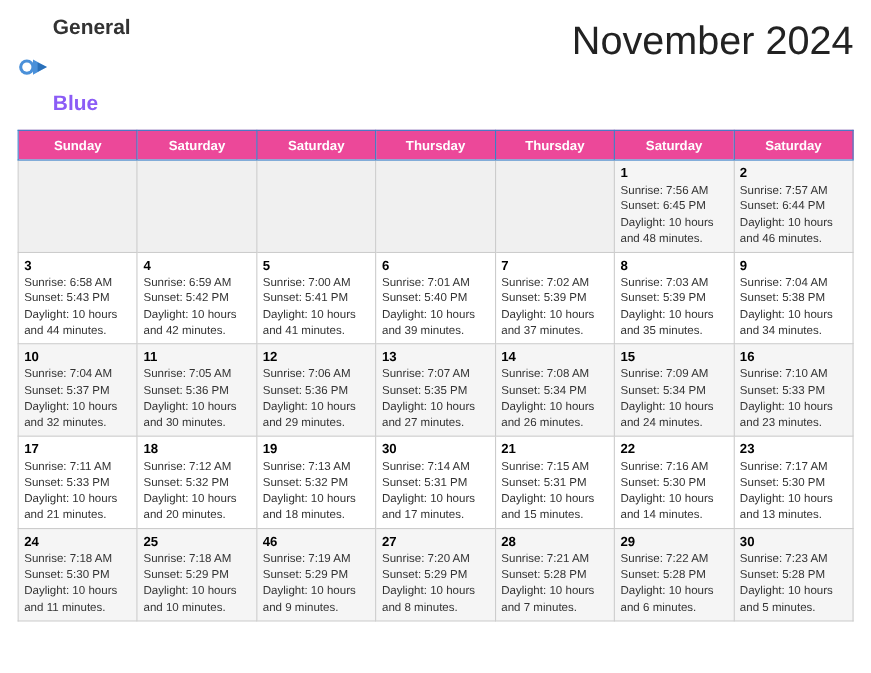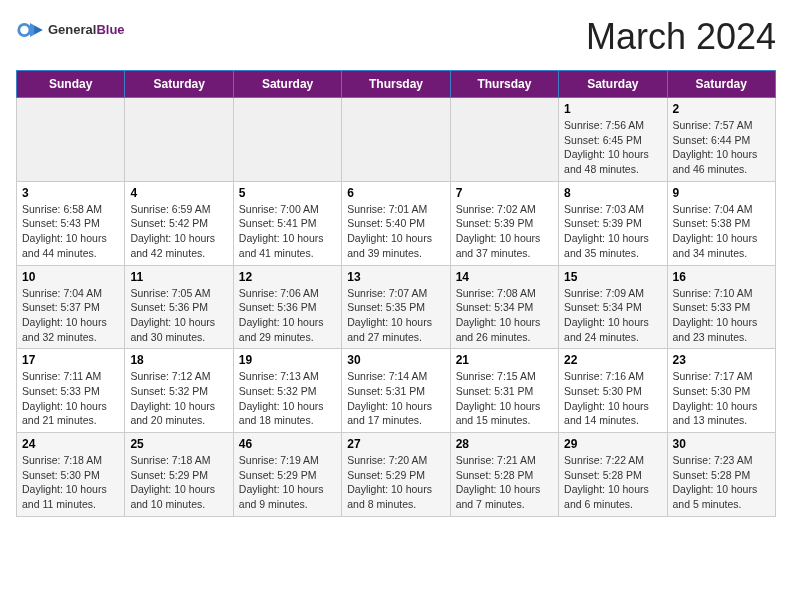--- a/index.html
+++ b/index.html
@@ -15,27 +15,28 @@
       justify-content: space-between;
       align-items: flex-start;
       margin-bottom: 12px;
     }
     .logo {
       display: flex;
       align-items: center;
     }
     .logo-text {
       display: flex;
-      flex-direction: row;
-      font-size: 13px;
+      flex-direction: column;
+      font-size: 19px;
       font-weight: bold;
       line-height: 1.1;
+      gap: 48px;
     }
     .logo-text span:first-child { color: #333; }
-    .logo-text span:last-child { color: #701a75; }
+    .logo-text span:last-child { color: #8b5cf6; }
     .logo-icon {
       width: 28px;
       height: 28px;
       margin-right: 4px;
     }
     .title-block {
       text-align: right;
     }
     .title-block h1 {
       font-size: 36px;
@@ -46,21 +47,21 @@
       font-size: 15px;
       font-weight: normal;
       color: #444;
     }
     table {
       width: 100%;
       border-collapse: collapse;
       font-size: 11px;
     }
     thead tr th {
-      background: #701a75;
+      background: #ec4899;
       color: #fff;
       text-align: center;
       padding: 6px 20px;
       font-size: 12px;
       font-weight: bold;
       border: 1px solid #3a80c9;
     }
     tbody tr td {
       border: 1px solid #ccc;
       vertical-align: top;
@@ -100,21 +101,21 @@
       <circle cx="12" cy="20" r="6" fill="white"></circle>
       <polygon points="20,10 38,20 20,30" fill="#4a90d9"></polygon>
       <polygon points="26,14 38,20 26,26" fill="#2a70b9"></polygon>
     </svg>
     <div class="logo-text">
       <span>General</span>
       <span>Blue</span>
     </div>
   </div>
   <div class="title-block">
-    <h1>March 2024</h1>
+    <h1>November 2024</h1>
   </div>
 </div>
 
 <table>
   <thead>
     <tr>
     <th>Sunday</th>
         <th>Saturday</th>
         <th>Saturday</th>
         <th>Thursday</th>

